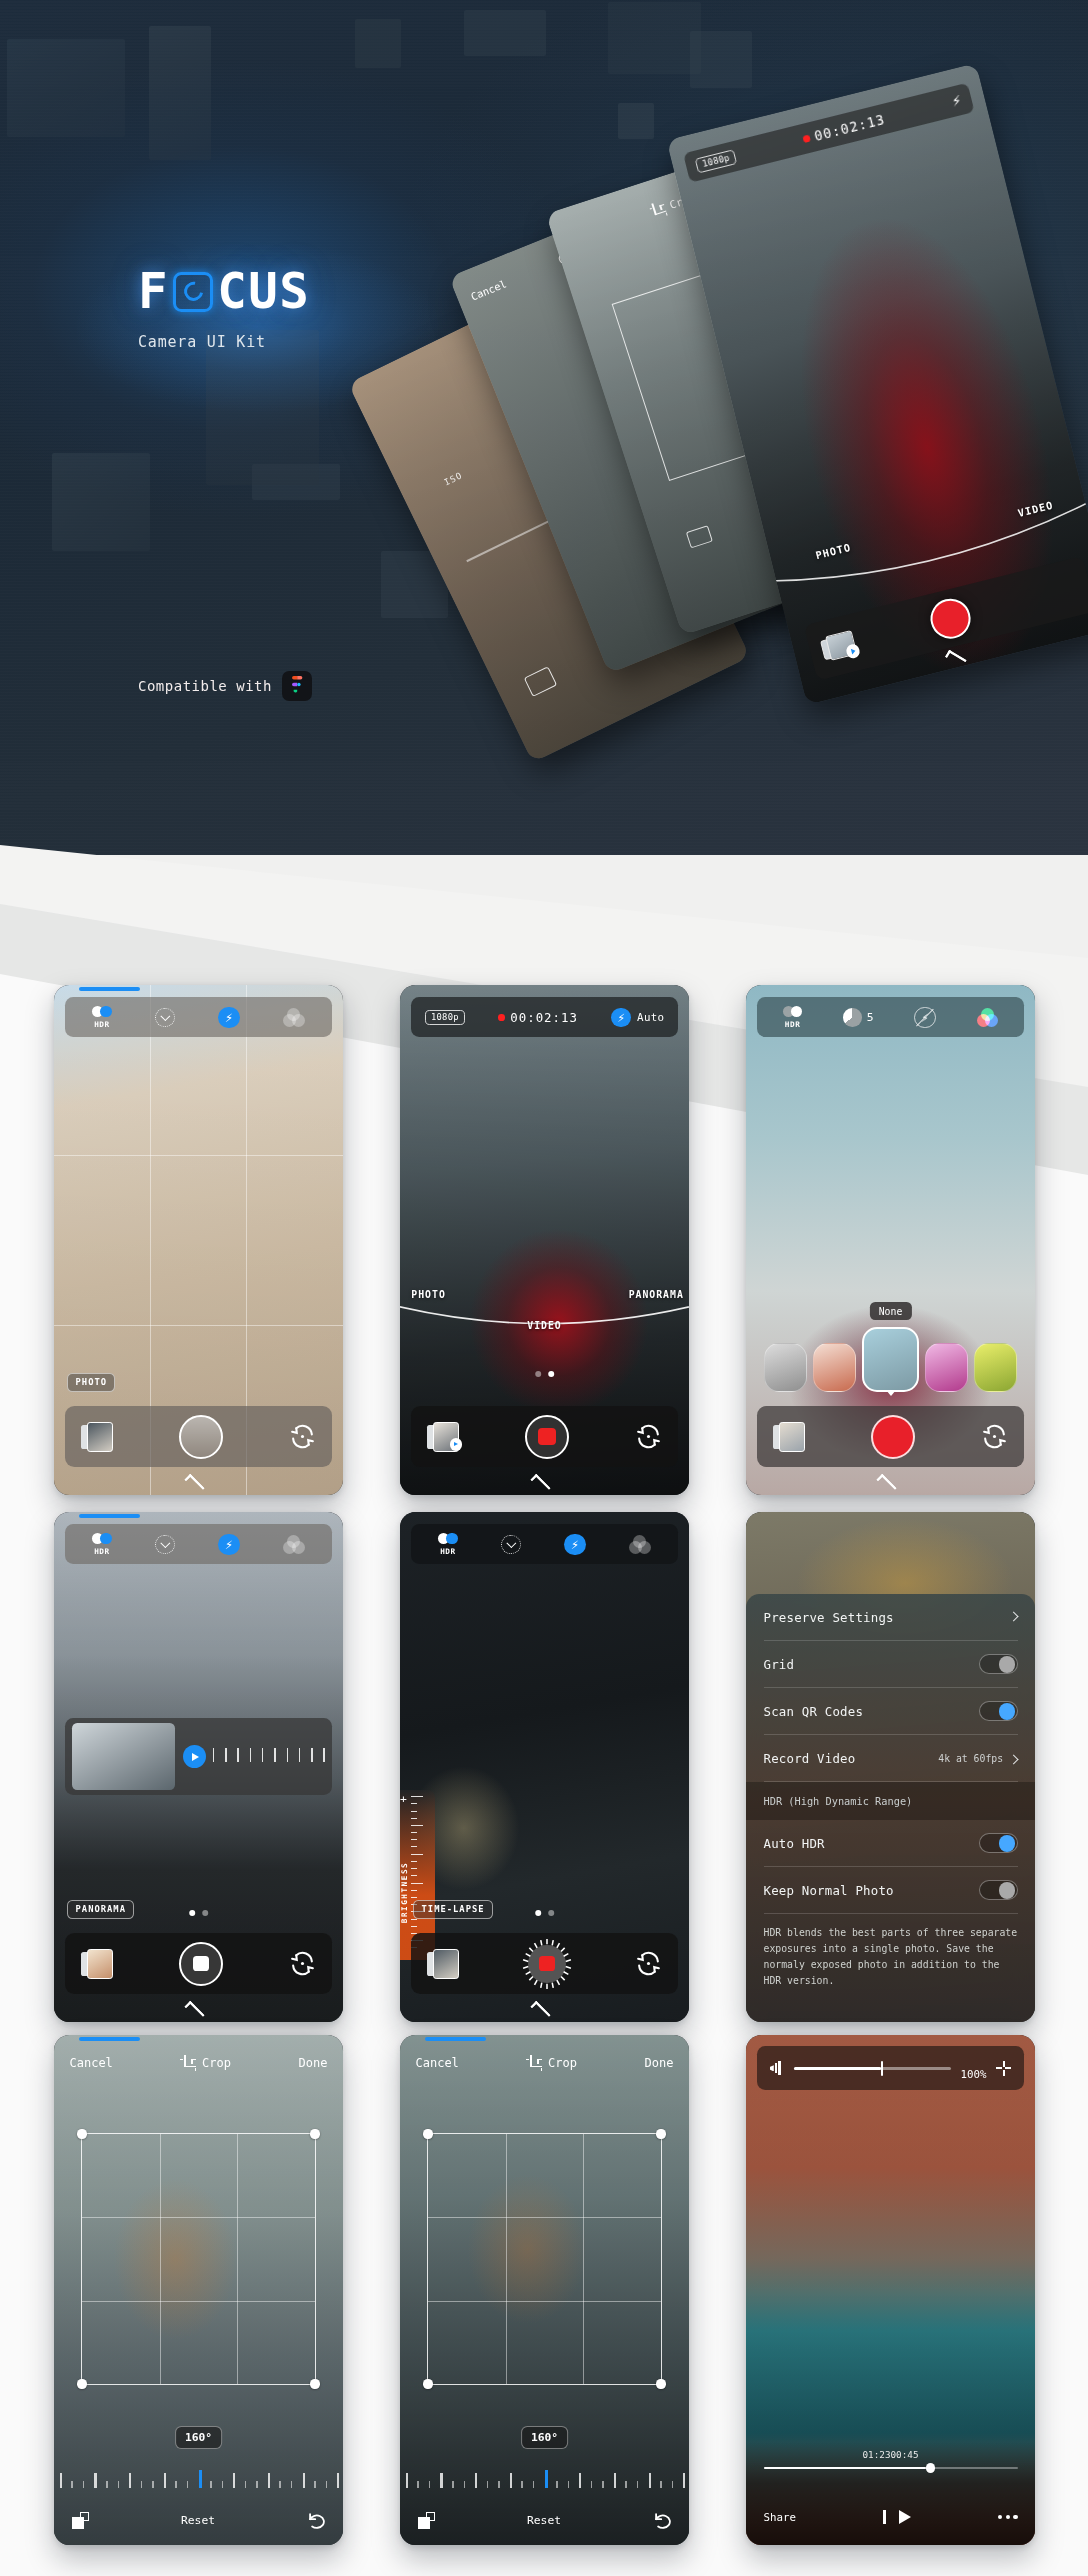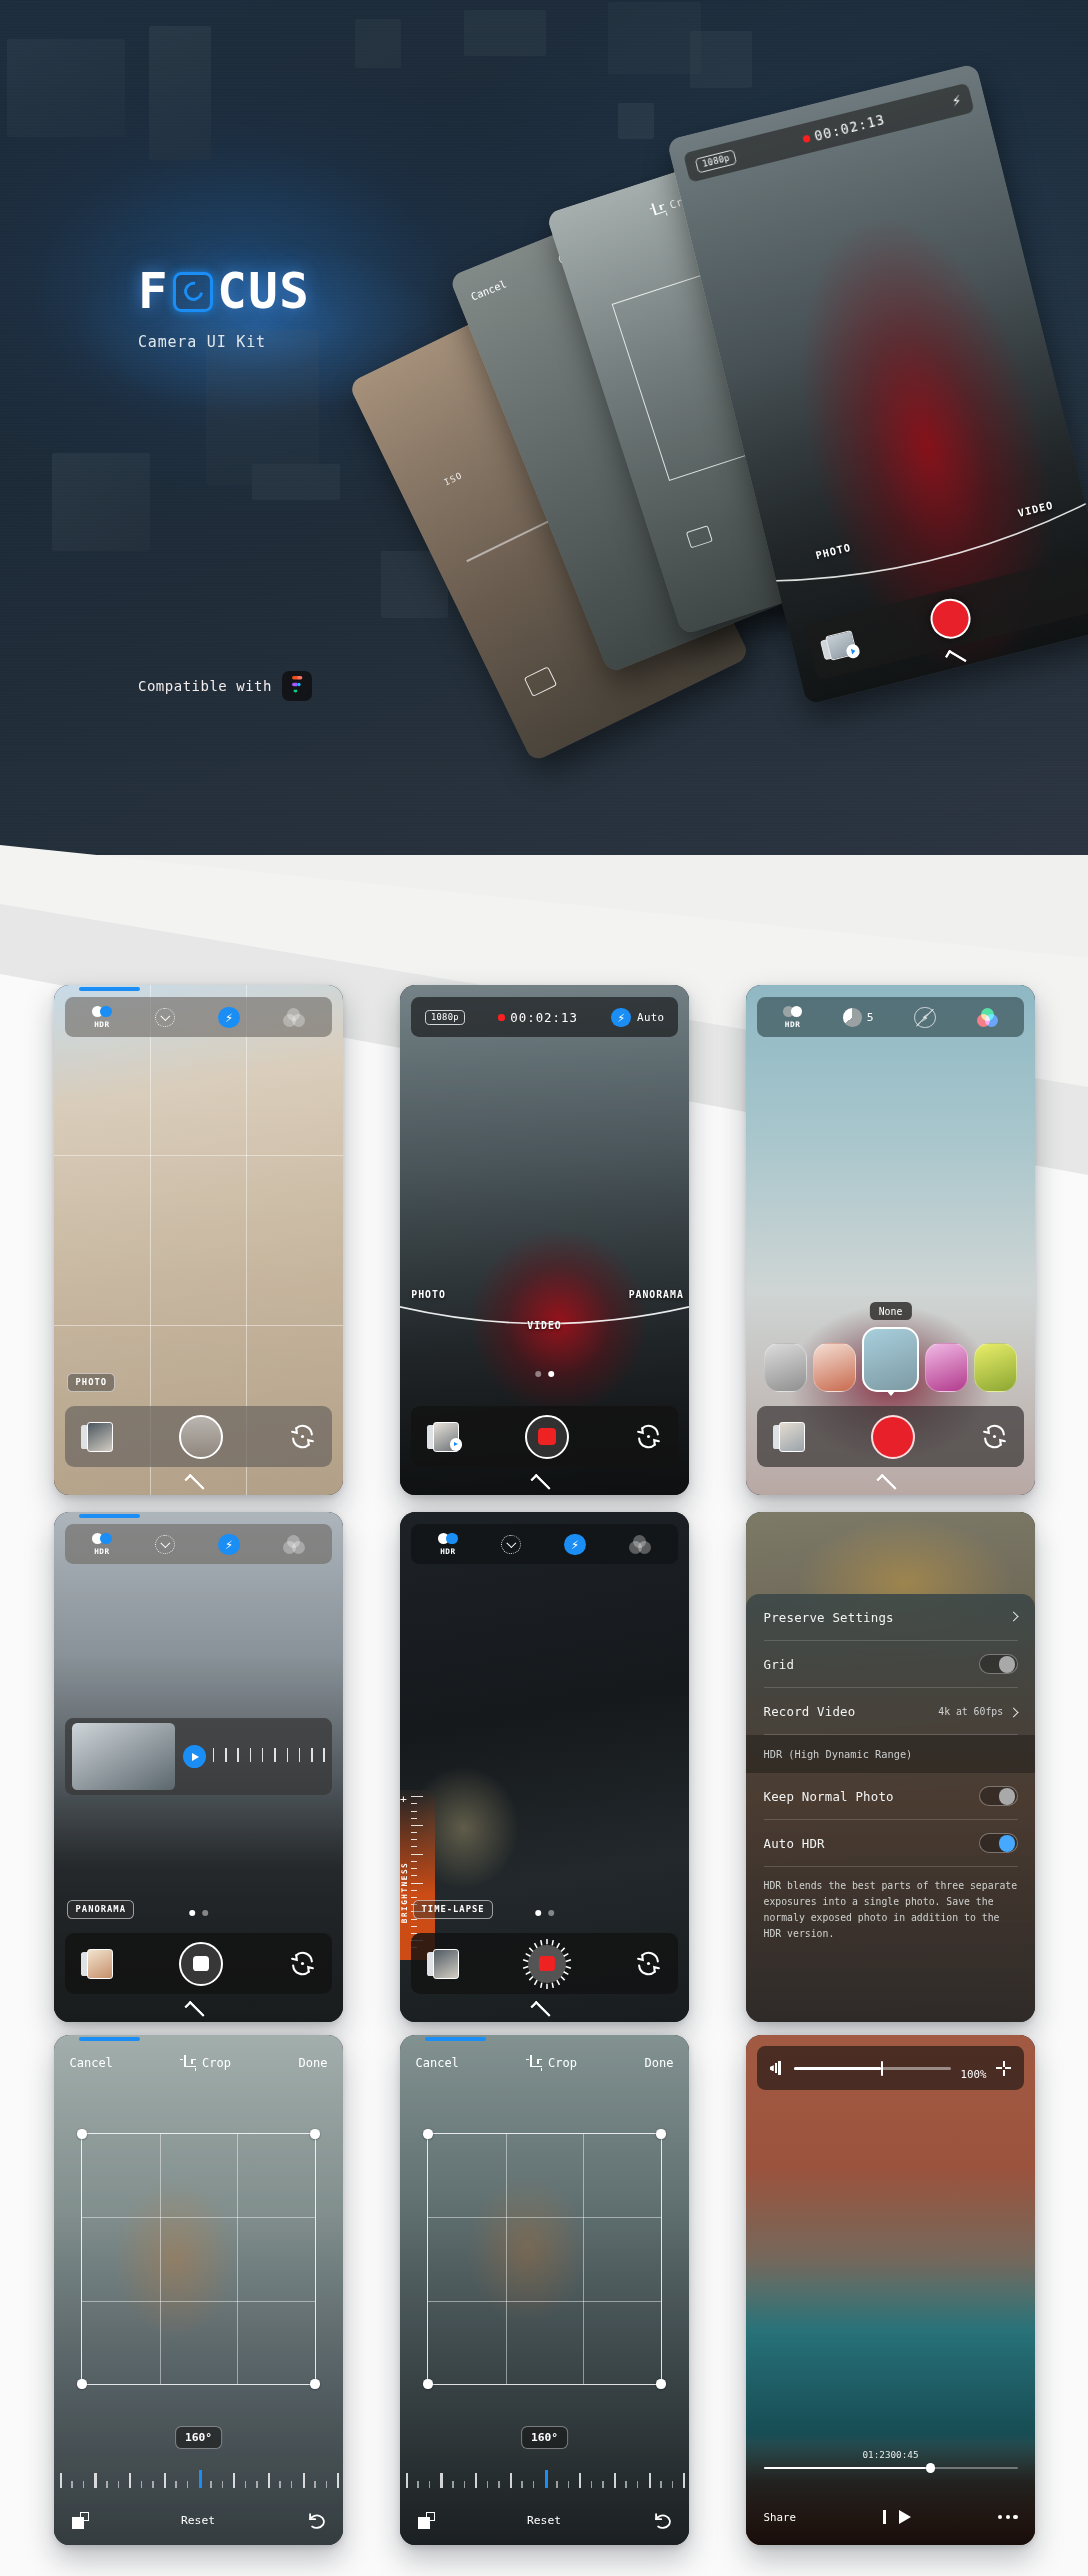--- a/index.html
+++ b/index.html
@@ -837,36 +837,42 @@
               <span class="chev-r"></span>
             </span>
         </div>
         <div class="srow">
           <span class="srow-label">Grid</span>
           <span class="toggle off">
               <i></i>
             </span>
         </div>
         <div class="srow">
+          <span class="srow-label">Scan QR Codes</span>
+          <span class="toggle on">
+              <i></i>
+            </span>
+        </div>
+        <div class="srow">
           <span class="srow-label">Record Video</span>
           <span class="srow-right">
             <span class="srow-val">4k at 60fps</span>
             <span class="chev-r"></span>
           </span>
         </div>
         <div class="sgroup-head">HDR (High Dynamic Range)</div>
         <div class="srow">
+          <span class="srow-label">Auto HDR</span>
+          <span class="toggle on">
+              <i></i>
+            </span>
+        </div>
+        <div class="srow">
           <span class="srow-label">Keep Normal Photo</span>
           <span class="toggle off">
-              <i></i>
-            </span>
-        </div>
-        <div class="srow">
-          <span class="srow-label">Auto HDR</span>
-          <span class="toggle on">
               <i></i>
             </span>
         </div>
         <div class="sfoot">HDR blends the best parts of three separate exposures into a single photo. Save the normaly exposed photo in addition to the HDR version.</div>
       </div>
     </div>
 
     <div class="phone" style="left:54px;top:1190px;">
       <div class="ph-img" style="background:linear-gradient(180deg,#b9c6c4 0%,#9fb0ae 35%,#76858a 65%,#4c585d 100%);"></div>
       <div class="ph-ov" style="background:radial-gradient(ellipse 103px 134px at 42% 44%, rgba(210,120,40,.30) 0%, rgba(0,0,0,0) 60%), linear-gradient(180deg,rgba(0,0,0,.12),rgba(0,0,0,.32));"></div>

